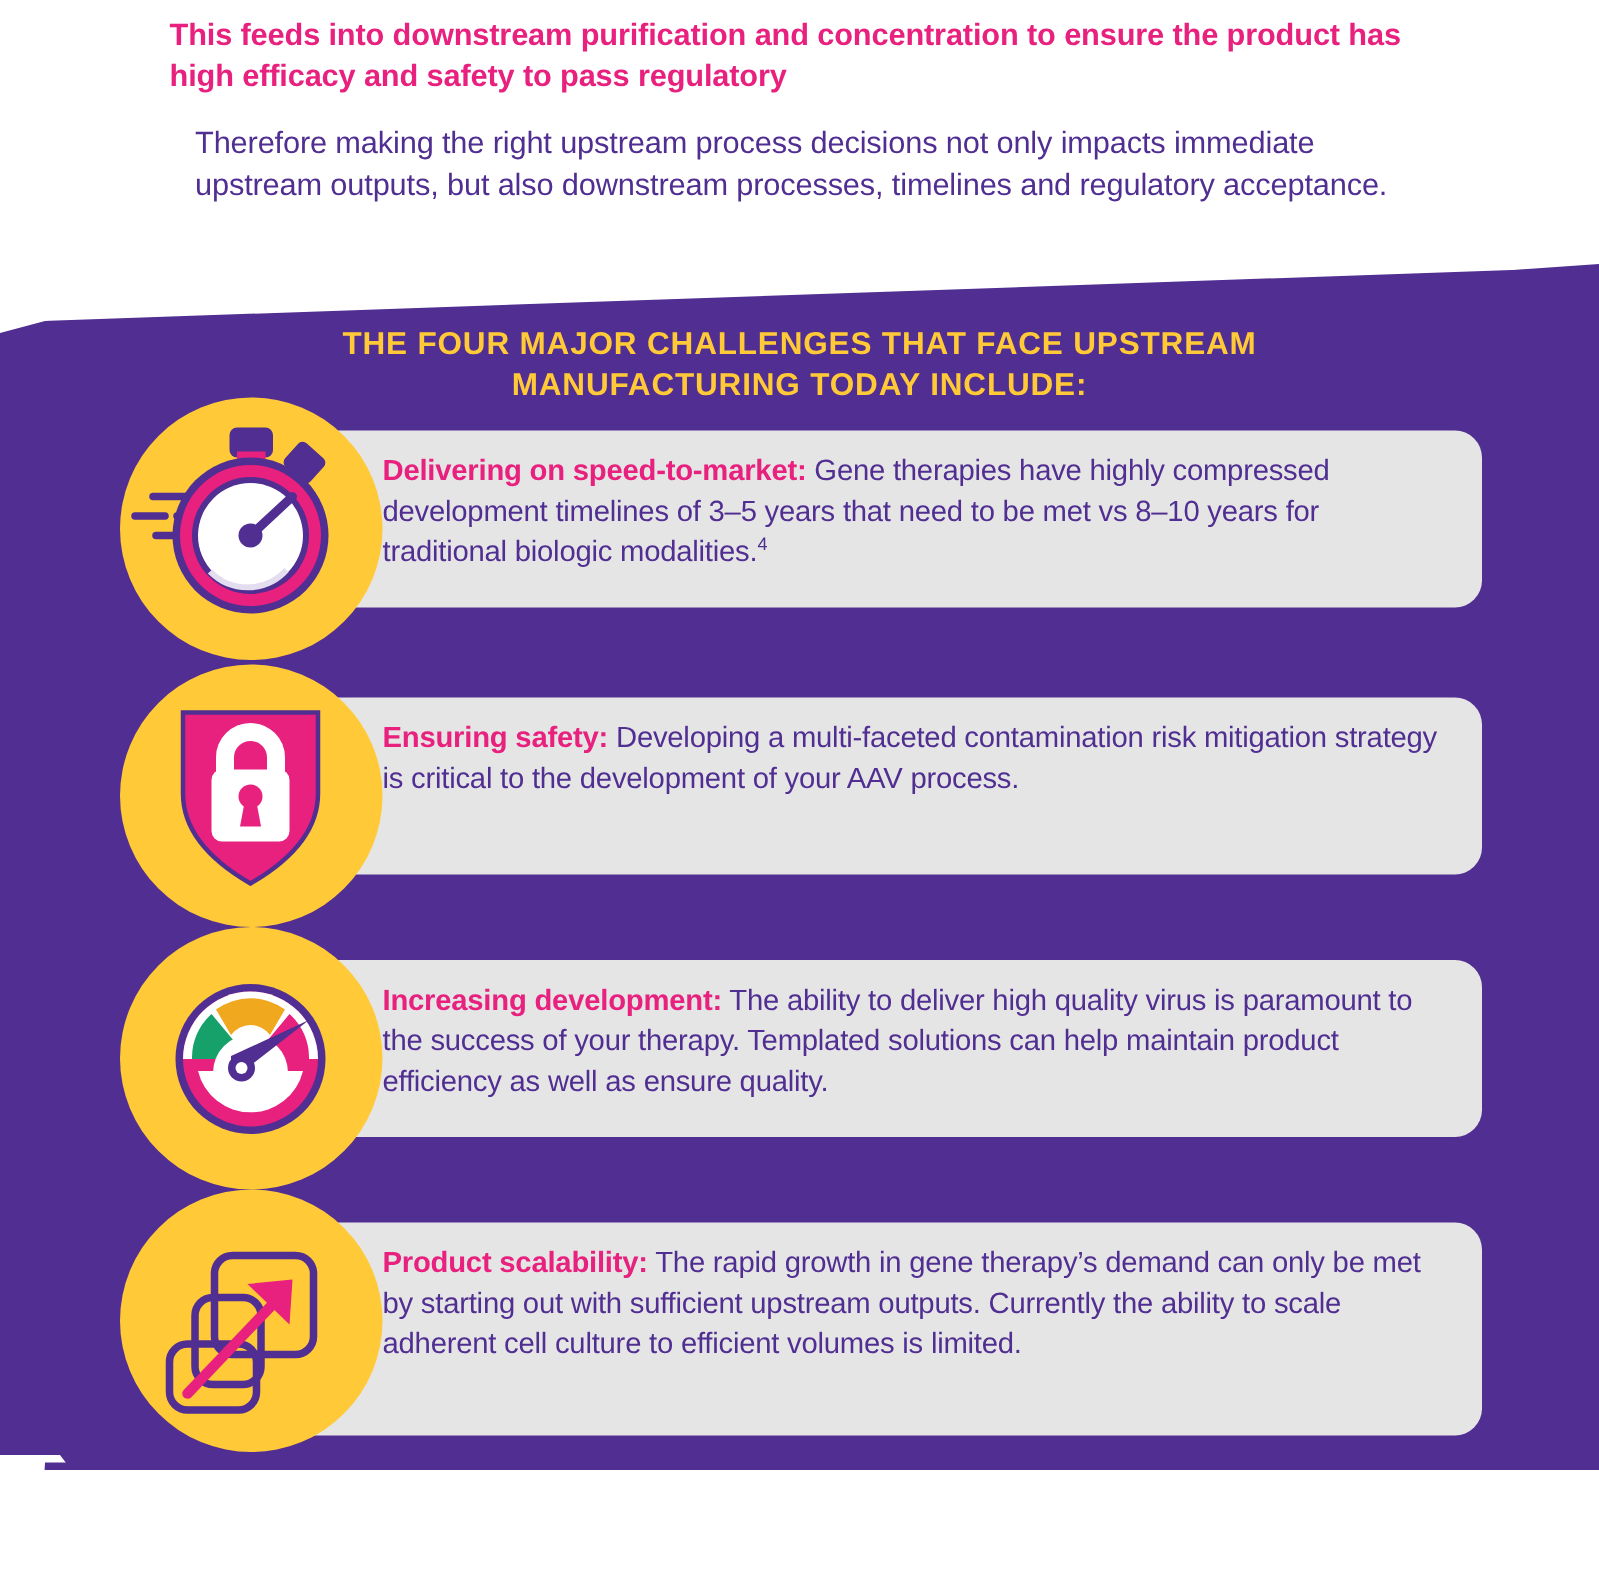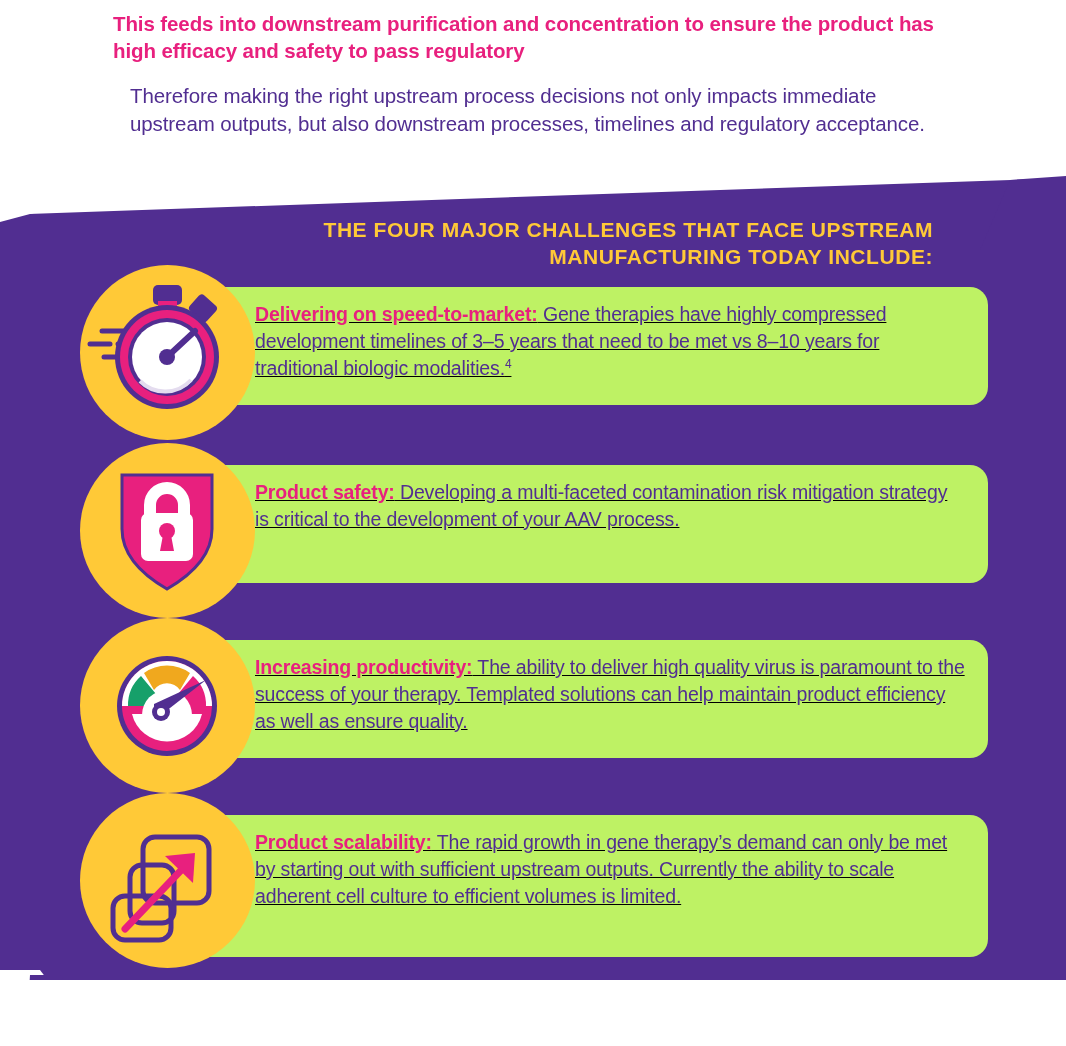--- a/index.html
+++ b/index.html
@@ -48,21 +48,21 @@
     letter-spacing: -0.1px;
     margin: 17px;
   }
 
   
   .section-heading {
     position: absolute;
     left: 133px;
     top: 216px;
     width: 800px;
-    text-align: right;
+    text-align: center;
     color: #FFC937;
     font-weight: bold;
     font-size: 21px;
     line-height: 1.30;
     letter-spacing: 0.55px;
   }
 
   
   .challenge-row {
     position: absolute;
@@ -77,26 +77,25 @@
     height: 175px;
     border-radius: 50%;
     background: #FFC937;
     z-index: 3;
   }
   .badge svg { display: block; }
   .card {
     position: absolute;
     left: 167px;
     width: 821px;
-    background: #bef264;
+    background: #e5e5e5;
     border-radius: 18px;
     z-index: 2;
     box-sizing: border-box;
     padding: 14px 22px 4px 88px;
-    text-decoration: underline;
   }
   .card-text {
     color: #512E91;
     font-size: 19.5px;
     line-height: 1.38;
     letter-spacing: -0.15px;
   }
   .card-title {
     color: #E8207E;
     font-weight: bold;
@@ -191,41 +190,41 @@
 
         <line x1="87" y1="92" x2="115" y2="66" stroke="#512E91" stroke-width="6" stroke-linecap="round"></line>
         <circle cx="87" cy="92" r="8" fill="#512E91"></circle>
       </svg>
     </div>
   </div>
 
   <div class="challenge-row" style="top:443px;">
     <div class="card" style="top:22px; min-height:118px;">
       <div class="card-text">
-        <span class="card-title">Product safety:</span><span> Developing a multi-faceted contamination risk mitigation strategy is critical to the development of your AAV process.</span>
+        <span class="card-title">Ensuring safety:</span><span> Developing a multi-faceted contamination risk mitigation strategy is critical to the development of your AAV process.</span>
       </div>
     </div>
     <div class="badge" style="top:0px;">
       <svg width="175" height="175" viewBox="0 0 175 175">
         <path d="M 42 32 L 132 32 L 132 86 Q 132 120 87 146 Q 42 120 42 86 Z" fill="#E8207E" stroke="#512E91" stroke-width="3"></path>
 
         <path d="M 70 72 L 70 62 A 17 17 0 0 1 104 62 L 104 72" fill="none" stroke="#ffffff" stroke-width="12" stroke-linecap="butt"></path>
 
         <rect x="61" y="70" width="52" height="48" rx="7" fill="#ffffff"></rect>
 
         <circle cx="87" cy="88" r="8" fill="#E8207E"></circle>
         <path d="M 83 92 L 91 92 L 94 108 L 80 108 Z" fill="#E8207E"></path>
       </svg>
     </div>
   </div>
 
   <div class="challenge-row" style="top:618px;">
     <div class="card" style="top:22px; min-height:118px;">
       <div class="card-text">
-        <span class="card-title">Increasing productivity:</span><span> The ability to deliver high quality virus is paramount to the success of your therapy. Templated solutions can help maintain product efficiency as well as ensure quality.</span>
+        <span class="card-title">Increasing development:</span><span> The ability to deliver high quality virus is paramount to the success of your therapy. Templated solutions can help maintain product efficiency as well as ensure quality.</span>
       </div>
     </div>
     <div class="badge" style="top:0px;">
       <svg width="175" height="175" viewBox="0 0 175 175">
         <circle cx="87" cy="88" r="50" fill="#512E91"></circle>
         <circle cx="87" cy="88" r="45" fill="#E8207E"></circle>
 
         <circle cx="87" cy="88" r="45" fill="none"></circle>
         <path d="M 42 88 A 45 45 0 0 1 132 88 Z" fill="#ffffff"></path>
 

